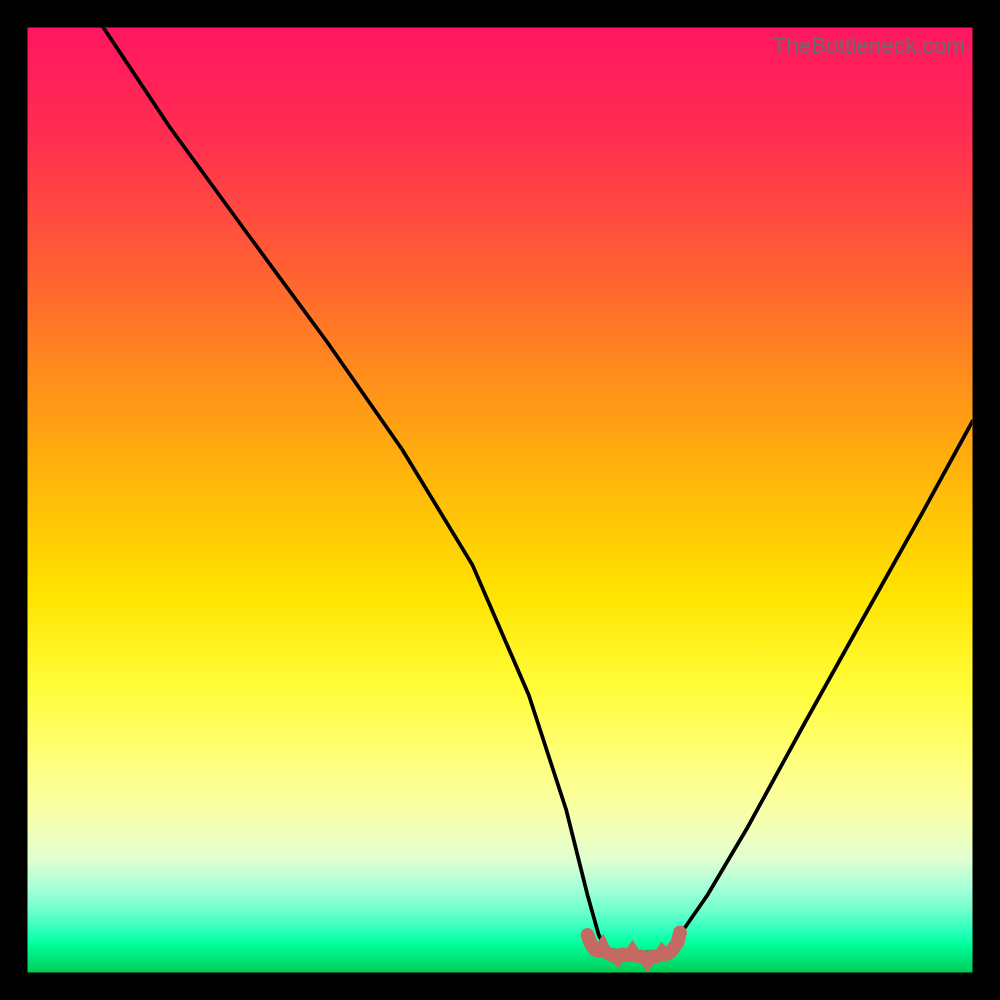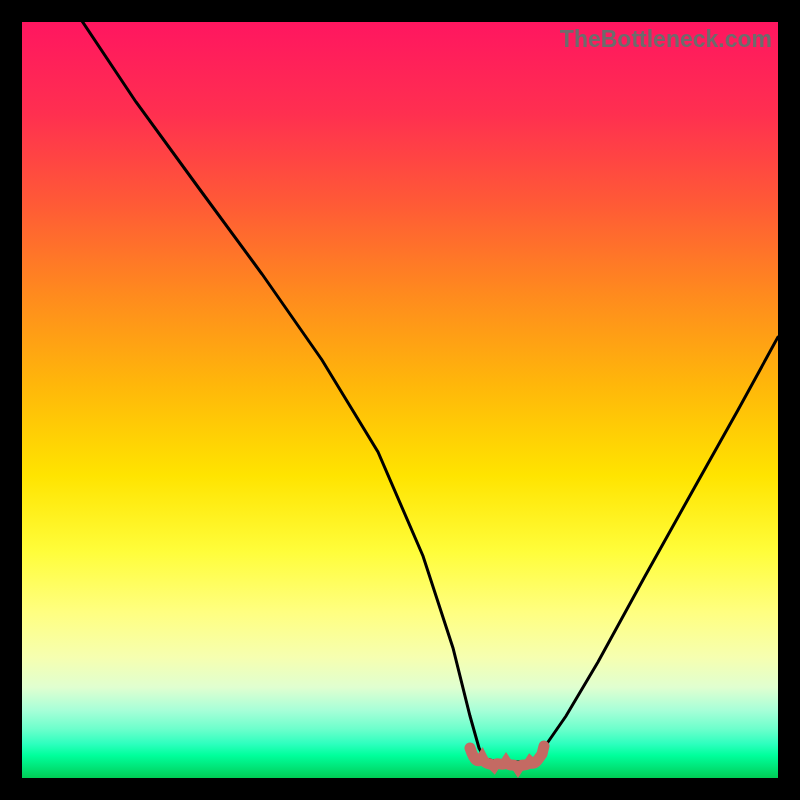--- a/index.html
+++ b/index.html
@@ -41,22 +41,22 @@
       #00ff9c 97%,
       #00e67a 98.5%,
       #00cc55 100%
     );
   }
   .watermark {
     position: absolute;
     top: 4px;
     right: 6px;
     color: #6c6c6c;
-    font-size: 23px;
-    font-weight: 700;
+    font-size: 18px;
+    font-weight: 400;
     pointer-events: none;
     text-align: right;
   }
   svg.curve {
     position: absolute;
     left: 0;
     top: 0;
     width: 756px;
     height: 756px;
   }

